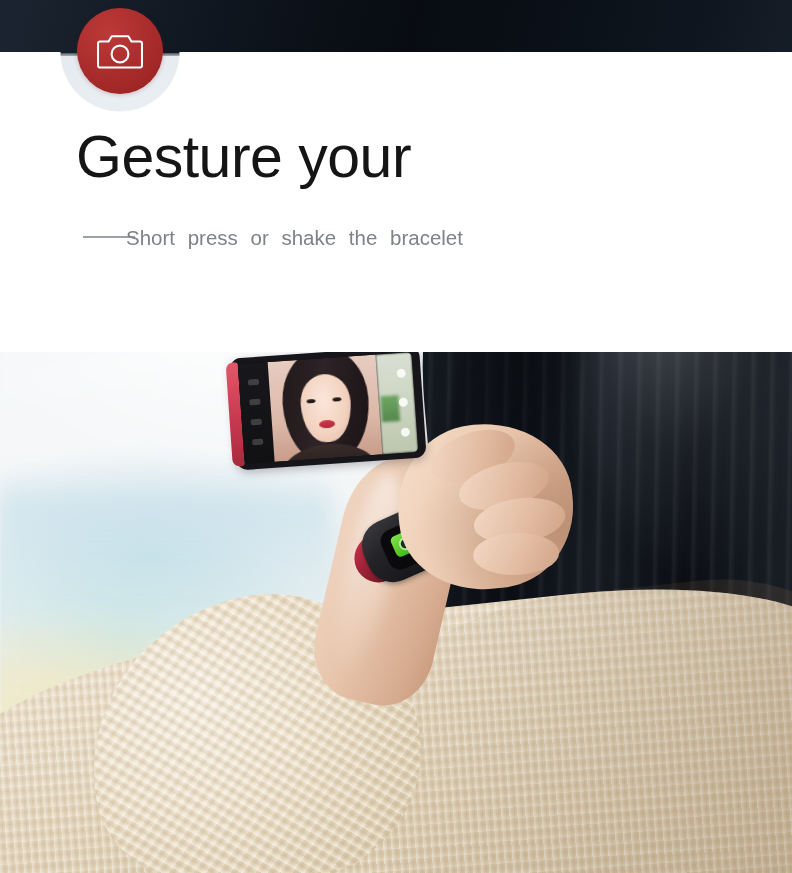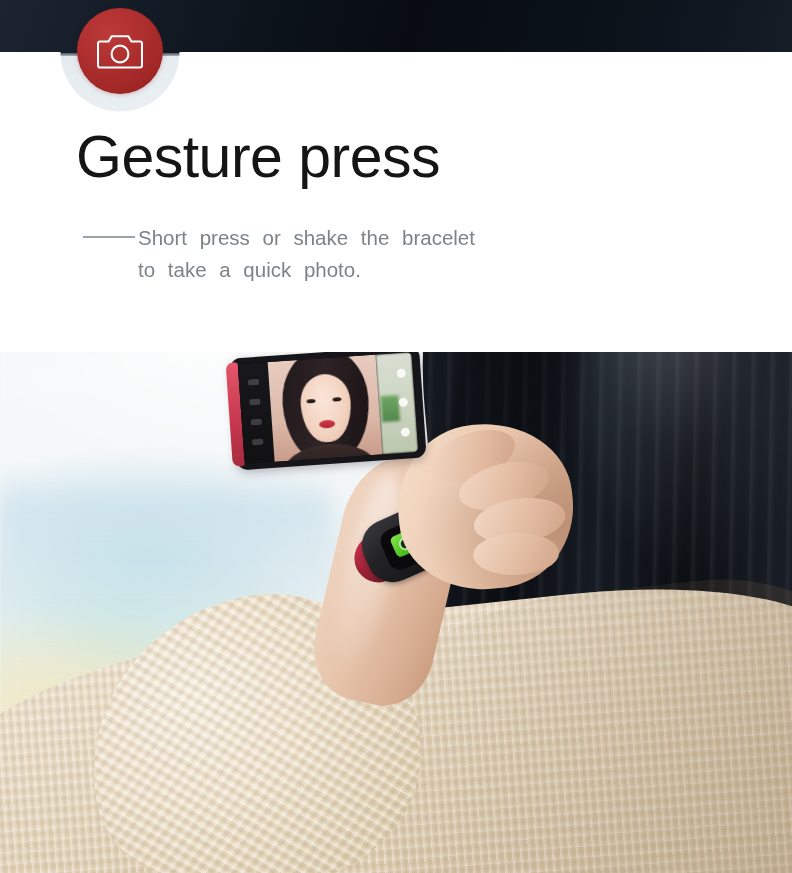--- a/index.html
+++ b/index.html
@@ -464,21 +464,21 @@
     font-size: 59px;
     font-weight: 400;
     color: #151515;
     letter-spacing: -0.5px;
     line-height: 1;
     white-space: nowrap;
   }
 
   .desc {
     position: absolute;
-    left: 138px; top: 222px;
+    left: 126px; top: 222px;
     width: 420px;
     font-size: 20.5px;
     line-height: 32px;
     color: #7c8389;
     word-spacing: 7px;
     white-space: nowrap;
   }
   .desc .line { display: block; }
 
   .rule {
@@ -568,22 +568,21 @@
     <div class="panel-fade"></div>
   </div>
 
   <div class="badge">
     <svg width="46" height="40" viewBox="0 0 46 40">
       <path d="M3 10.5h8.5l3.2-5.2h16.6l3.2 5.2H43a2 2 0 0 1 2 2v22a2 2 0 0 1-2 2H3a2 2 0 0 1-2-2v-22a2 2 0 0 1 2-2z" fill="none" stroke="#ffffff" stroke-width="2.1" stroke-linejoin="round"></path>
       <circle cx="23" cy="23" r="8.4" fill="none" stroke="#ffffff" stroke-width="2.1"></circle>
     </svg>
   </div>
 
-  <div class="title">Gesture press</div>
+  <div class="title">Gesture your</div>
 
   <div class="rule"></div>
 
   <div class="desc">
     <span class="line">Short  press  or  shake  the  bracelet</span>
-    <span class="line">to  take  a  quick  photo.</span>
   </div>
 
 </div>
 
 </body></html>

